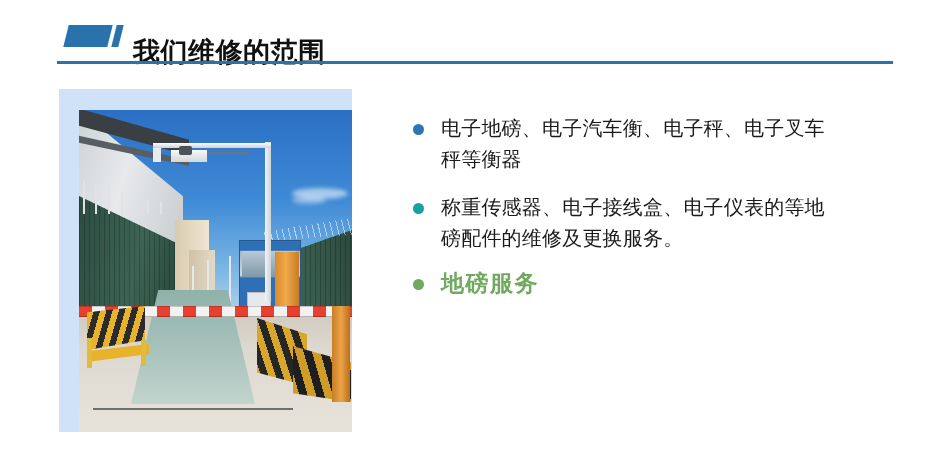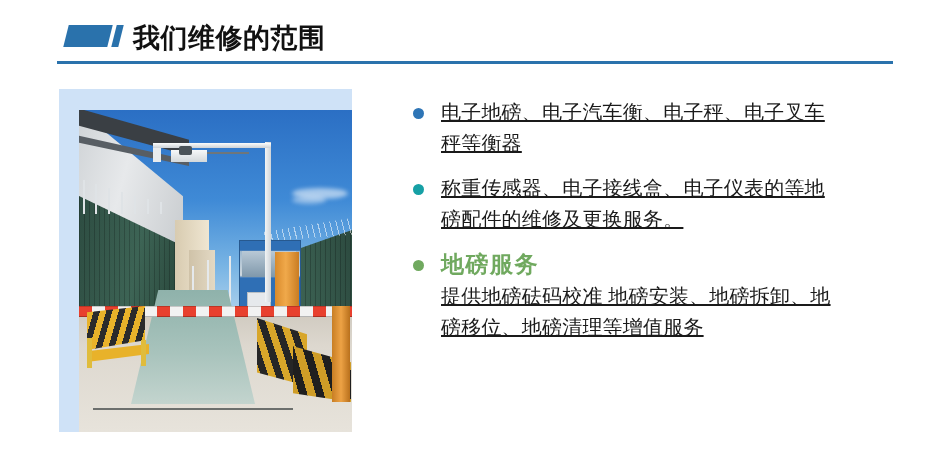--- a/index.html
+++ b/index.html
@@ -41,21 +41,21 @@
     position: absolute;
     left: 48px; top: 0;
     width: 7px;
     height: 22px;
     background: #2A72AC;
     transform: skewX(-14deg);
   }
   .header-title {
     position: absolute;
     left: 133px;
-    top: 20px;
+    top: 34px;
     font-size: 27px;
     font-weight: bold;
     color: #111111;
     letter-spacing: 0.5px;
     line-height: 36px;
     white-space: nowrap;
   }
   .header-rule {
     position: absolute;
     left: 57px;
@@ -272,27 +272,26 @@
   .item-head {
     margin-left: 31px;
     font-size: 23px;
     font-weight: bold;
     line-height: 31px;
     letter-spacing: 1.5px;
     white-space: nowrap;
   }
   .item-body {
     margin-left: 31px;
-    margin-top: 1px;
+    margin-top: 17px;
     font-size: 20px;
     line-height: 31px;
     color: #1a1a1a;
     letter-spacing: 0.2px;
     max-width: 400px;
-    text-decoration: underline;
   }
 </style>
 </head>
 <body>
 
 <div class="header">
 
   <div class="header-mark">
     <span class="slab"></span>
     <span class="tick"></span>
@@ -370,16 +369,15 @@
   </div>
 
   <div class="item">
     <span class="dot" style="background:#16A0A5;"></span>
     <div class="item-body">称重传感器、电子接线盒、电子仪表的等地磅配件的维修及更换服务。</div>
   </div>
 
   <div class="item">
     <span class="dot" style="background:#70A95F;"></span>
     <div class="item-head" style="color:#70A95F;">地磅服务</div>
-    <div class="item-body">提供地磅砝码校准 地磅安装、地磅拆卸、地磅移位、地磅清理等增值服务</div>
   </div>
 
 </div>
 
 </body></html>

